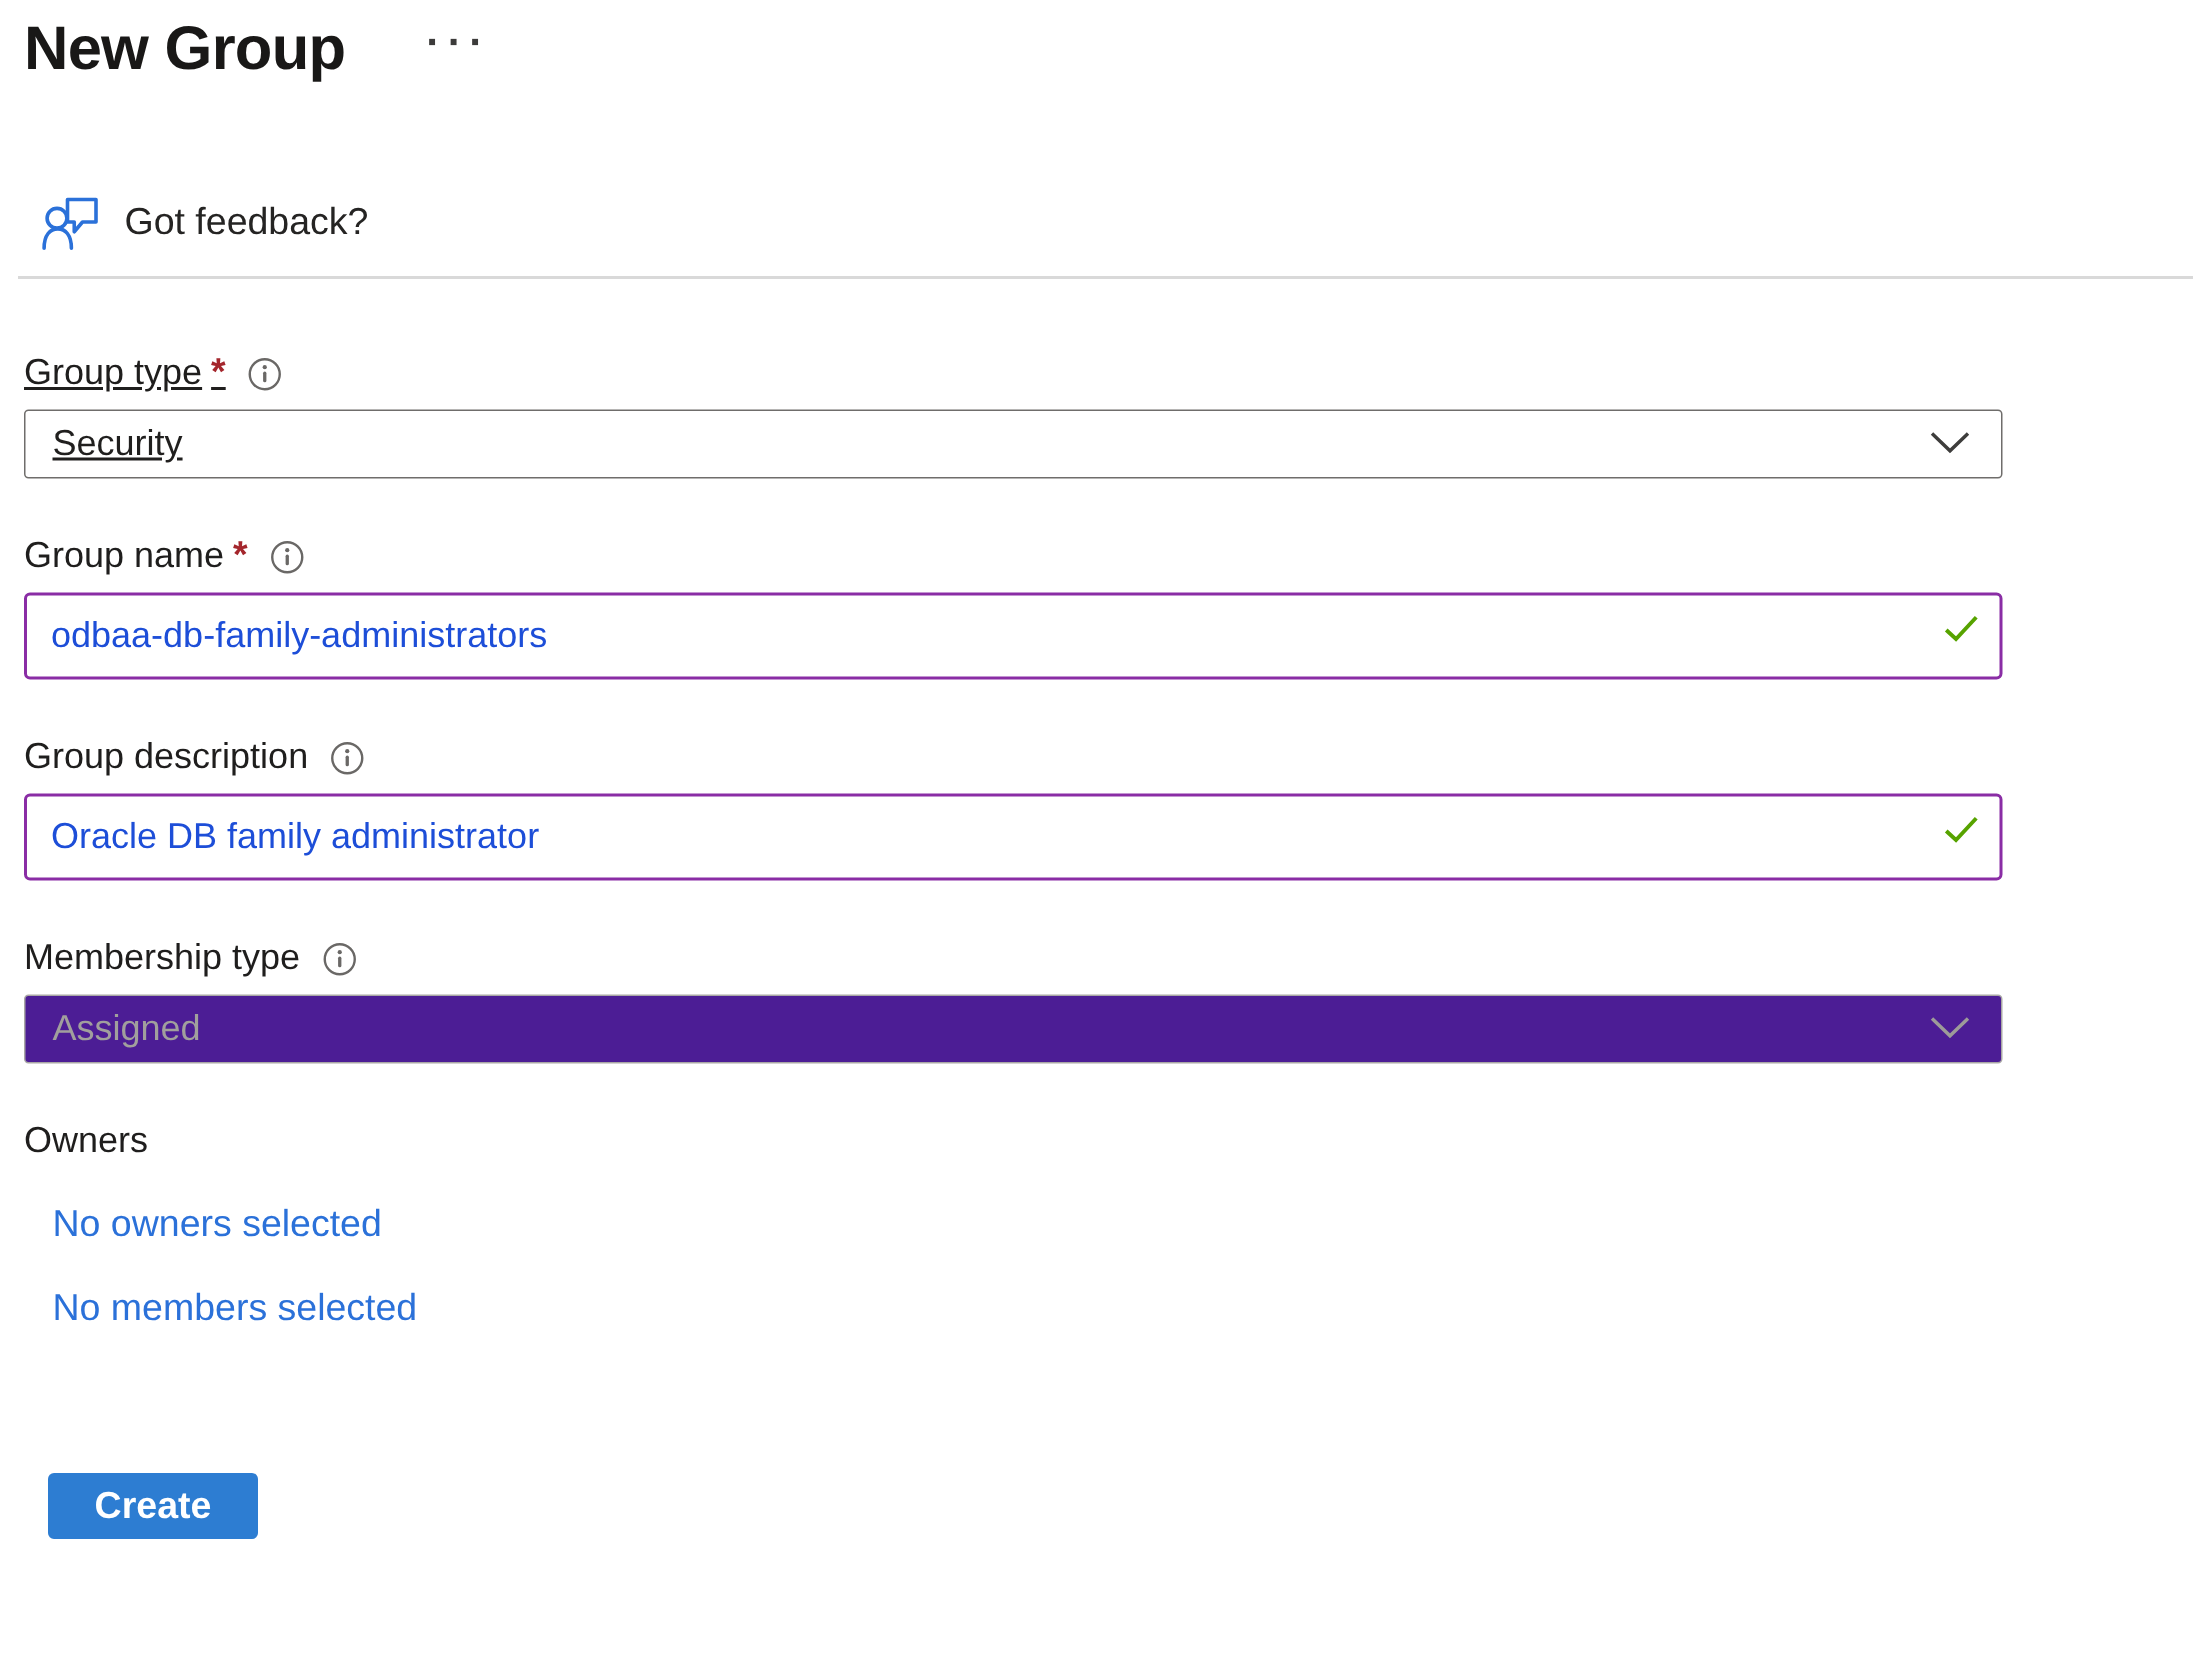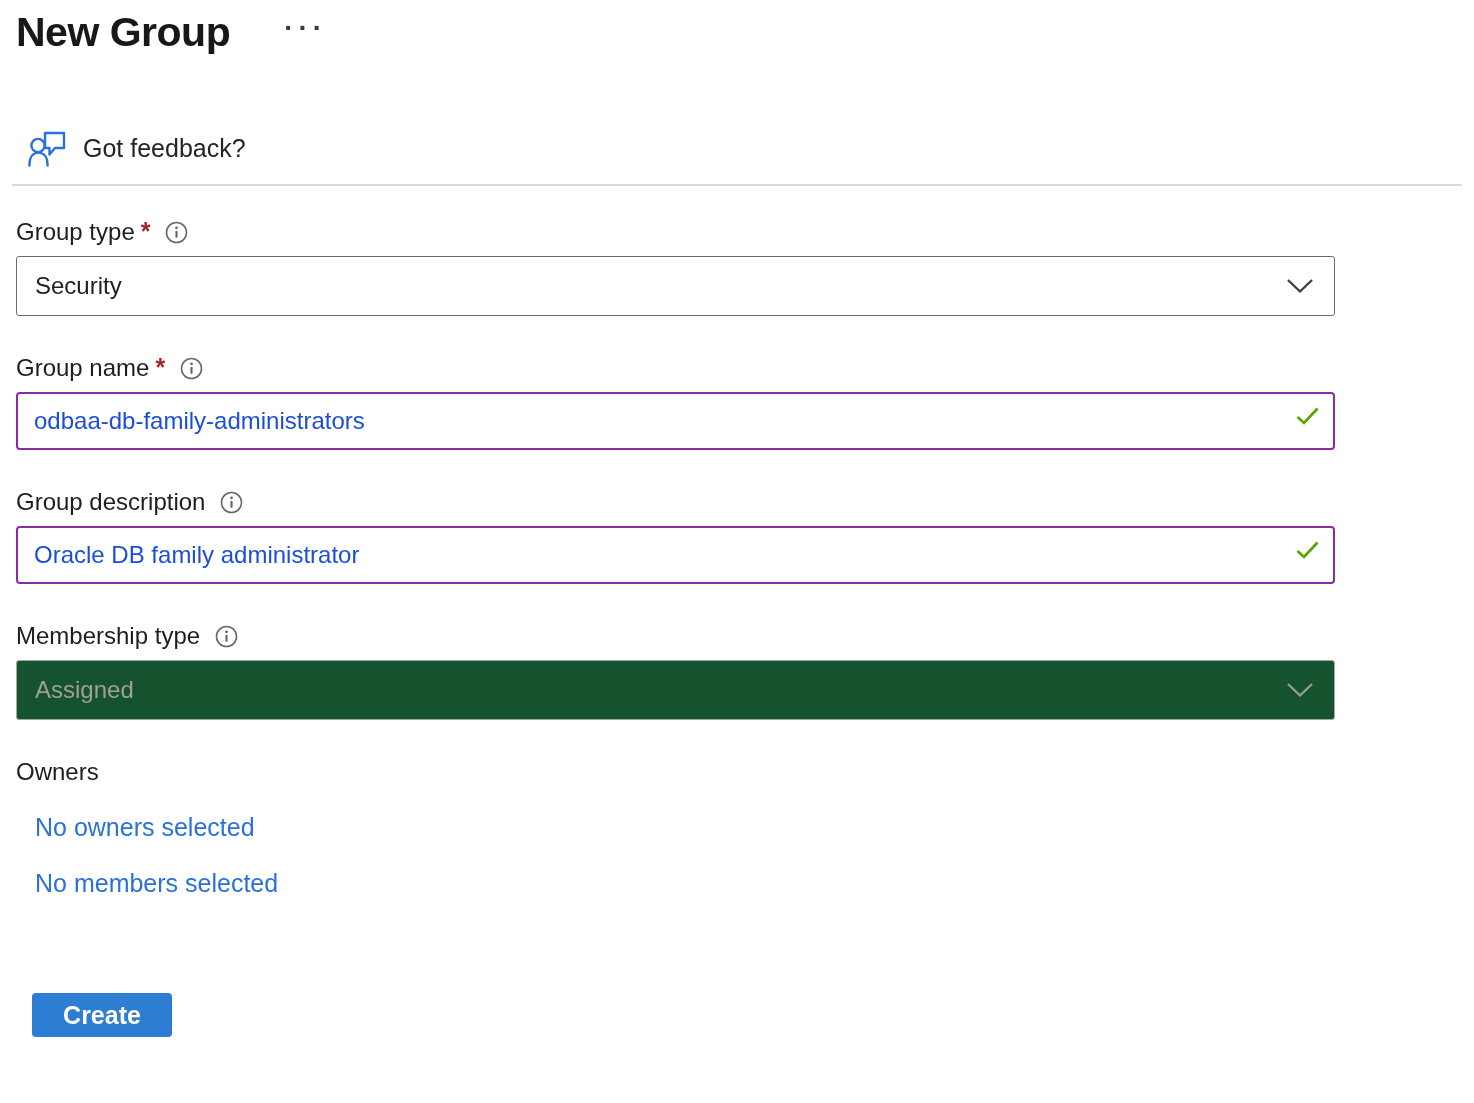--- a/index.html
+++ b/index.html
@@ -13,34 +13,34 @@
   .more-options{margin-left:54px;margin-top:6px;font-size:28px;font-weight:700;color:#3c3b3a;letter-spacing:5px;cursor:pointer;line-height:28px;}
 
   .feedback-row{display:flex;align-items:center;margin:74px 0 0 28px;cursor:pointer;width:max-content;}
   .feedback-icon{width:40px;height:37px;flex:0 0 auto;}
   .feedback-label{font-size:25px;color:#252423;margin-left:15px;}
 
   .divider{height:2px;background:#d9d9d9;margin:17px 0 0 12px;width:1450px;}
 
   .form{padding-left:16px;}
   .field{margin-top:46px;}
-  .field.first{margin-top:32px;}
+  .field.first{margin-top:49px;text-decoration:underline;}
   .field.tight{margin-top:38px;}
   .label-row{display:flex;align-items:center;height:28px;margin-bottom:10px;}
   .label{font-size:24px;color:#1f1e1d;}
   .required-marker{color:#a4262c;font-size:25px;font-weight:700;margin-left:6px;position:relative;top:-1px;}
   .info-icon{margin-left:15px;display:inline-flex;cursor:pointer;}
 
   .selectbox{
-    width:1319px;height:60px;box-sizing:border-box;background:#fff;
+    width:1319px;height:46px;box-sizing:border-box;background:#fff;
     border:1px solid #6f6d6b;border-radius:3px;
     display:flex;align-items:center;justify-content:space-between;
     padding:0 20px 0 18px;font-size:24px;cursor:pointer;
   }
-  .selectbox.disabled{background:#14532d;border-color:#a9a7a5;color:#a19f9d;cursor:default;}
+  .selectbox.disabled{background:#4c1d95;border-color:#a9a7a5;color:#a19f9d;cursor:default;}
 
   .input-wrap{position:relative;width:1319px;}
   .text-input{
     width:100%;height:58px;box-sizing:border-box;
     border:2px solid #8a2da5;border-radius:4px;
     padding:0 56px 0 16px;font-size:24px;font-family:inherit;color:#1d4ed8;
     outline:none;background:#fff;
   }
   .check-icon{position:absolute;right:16px;top:15px;}
 

